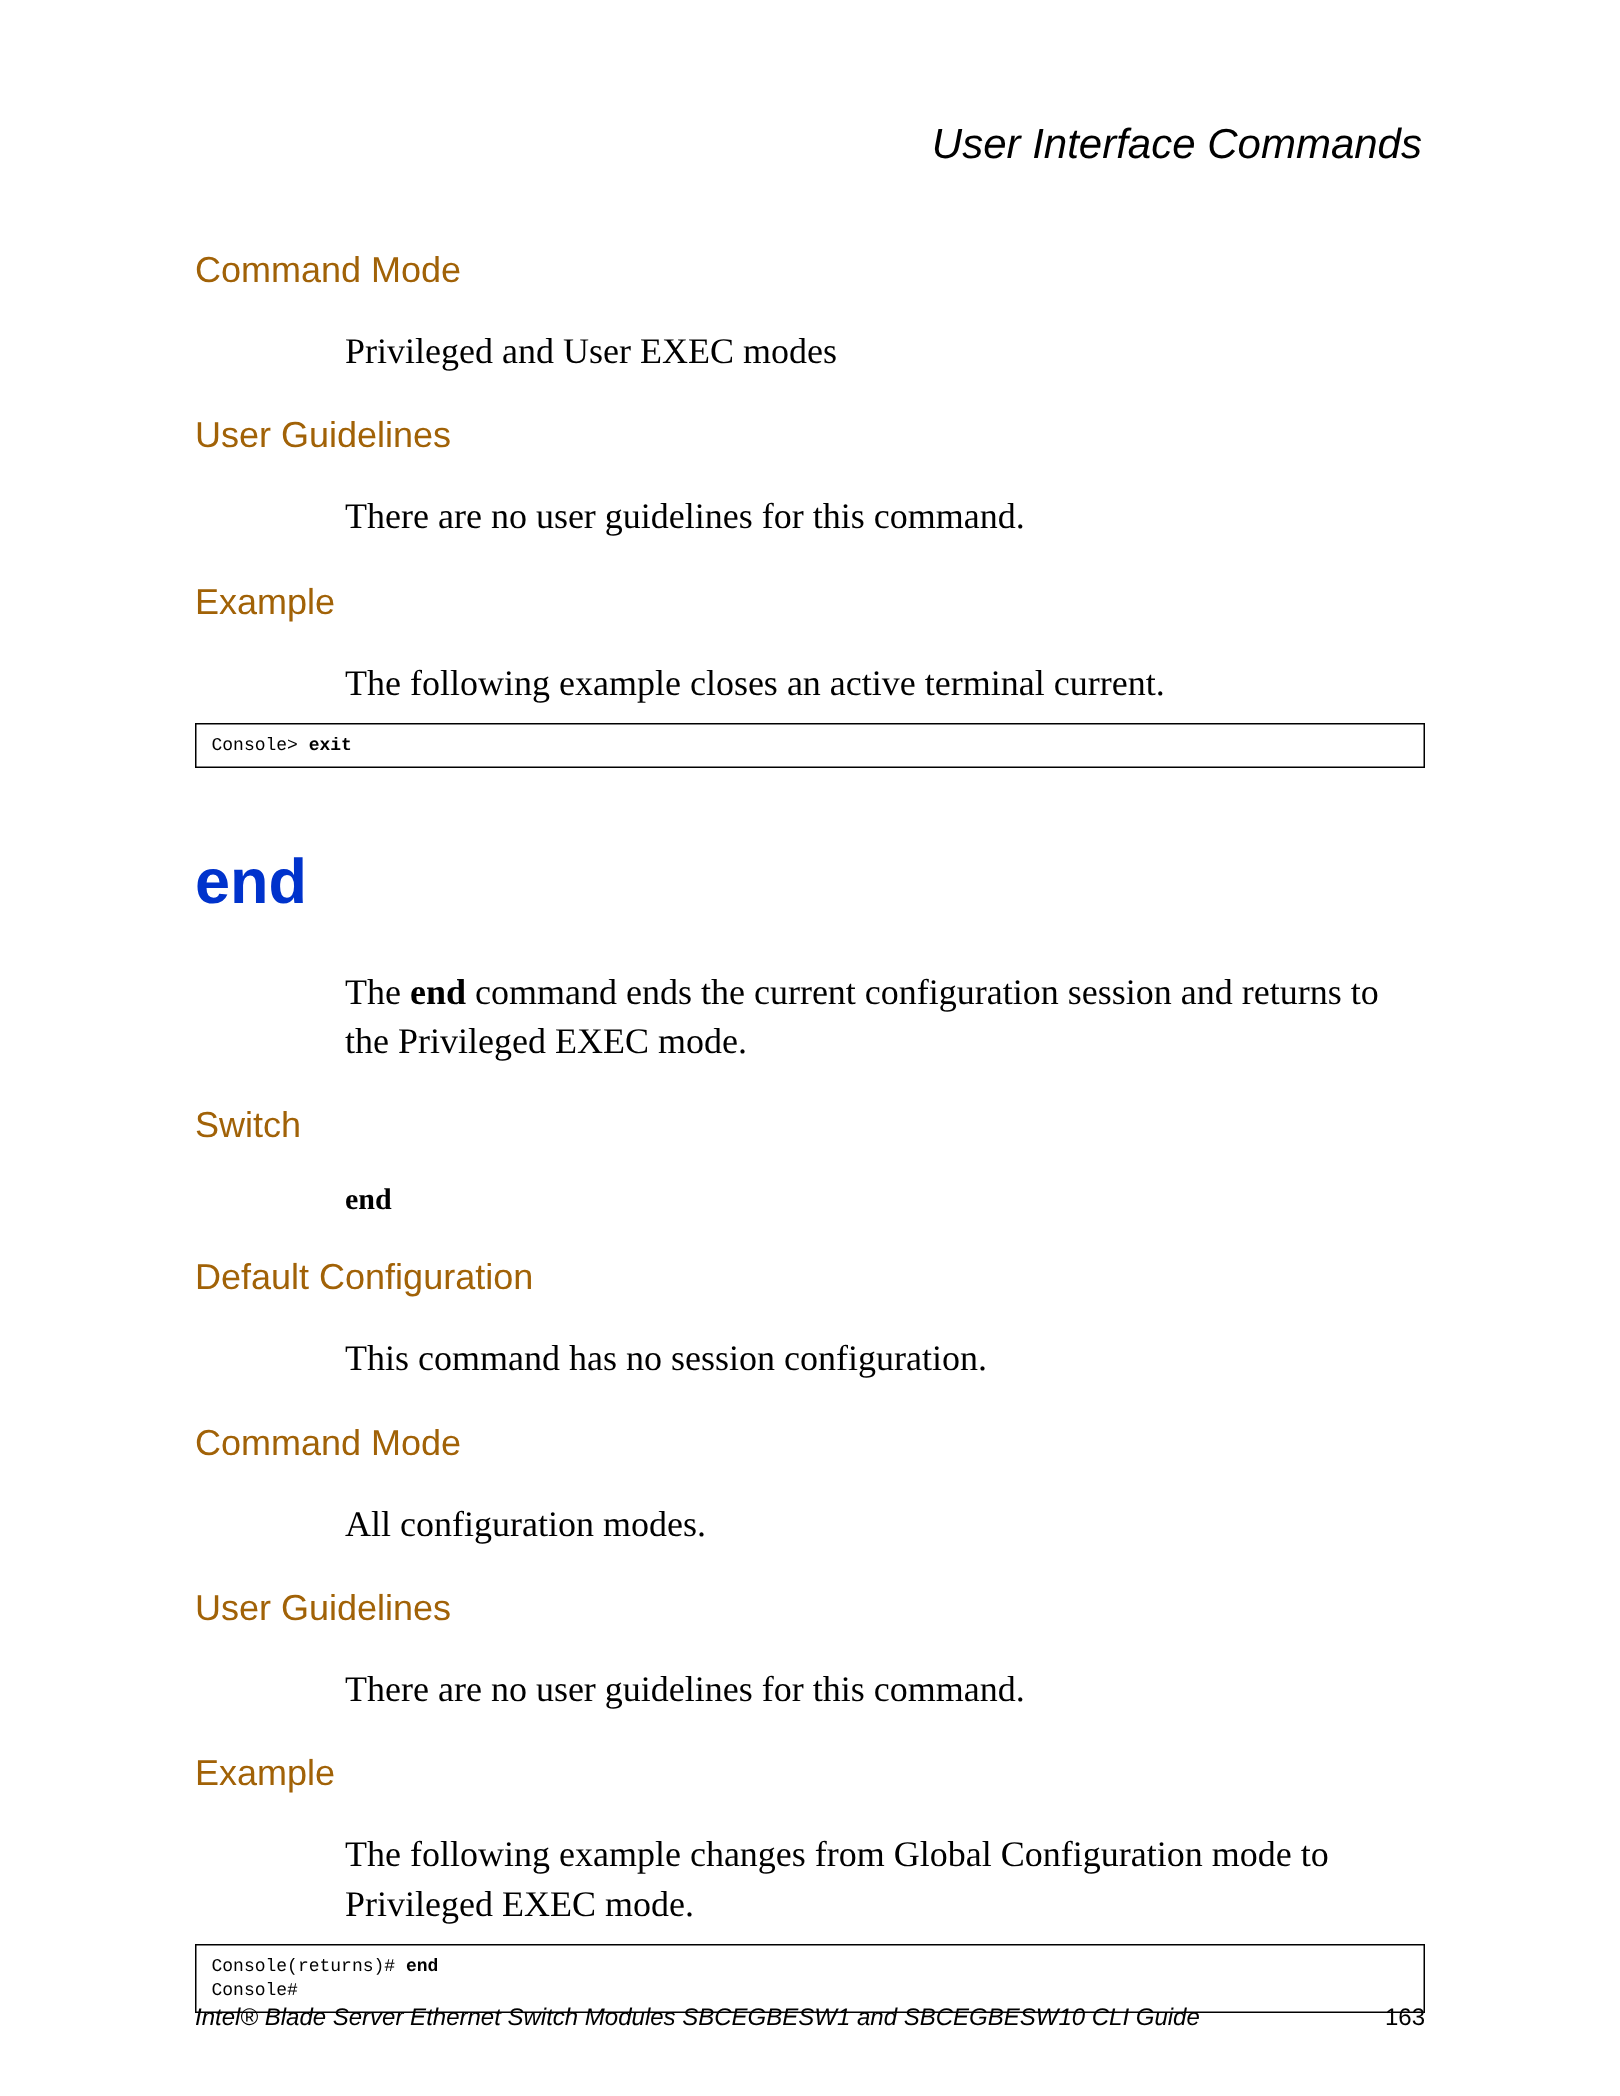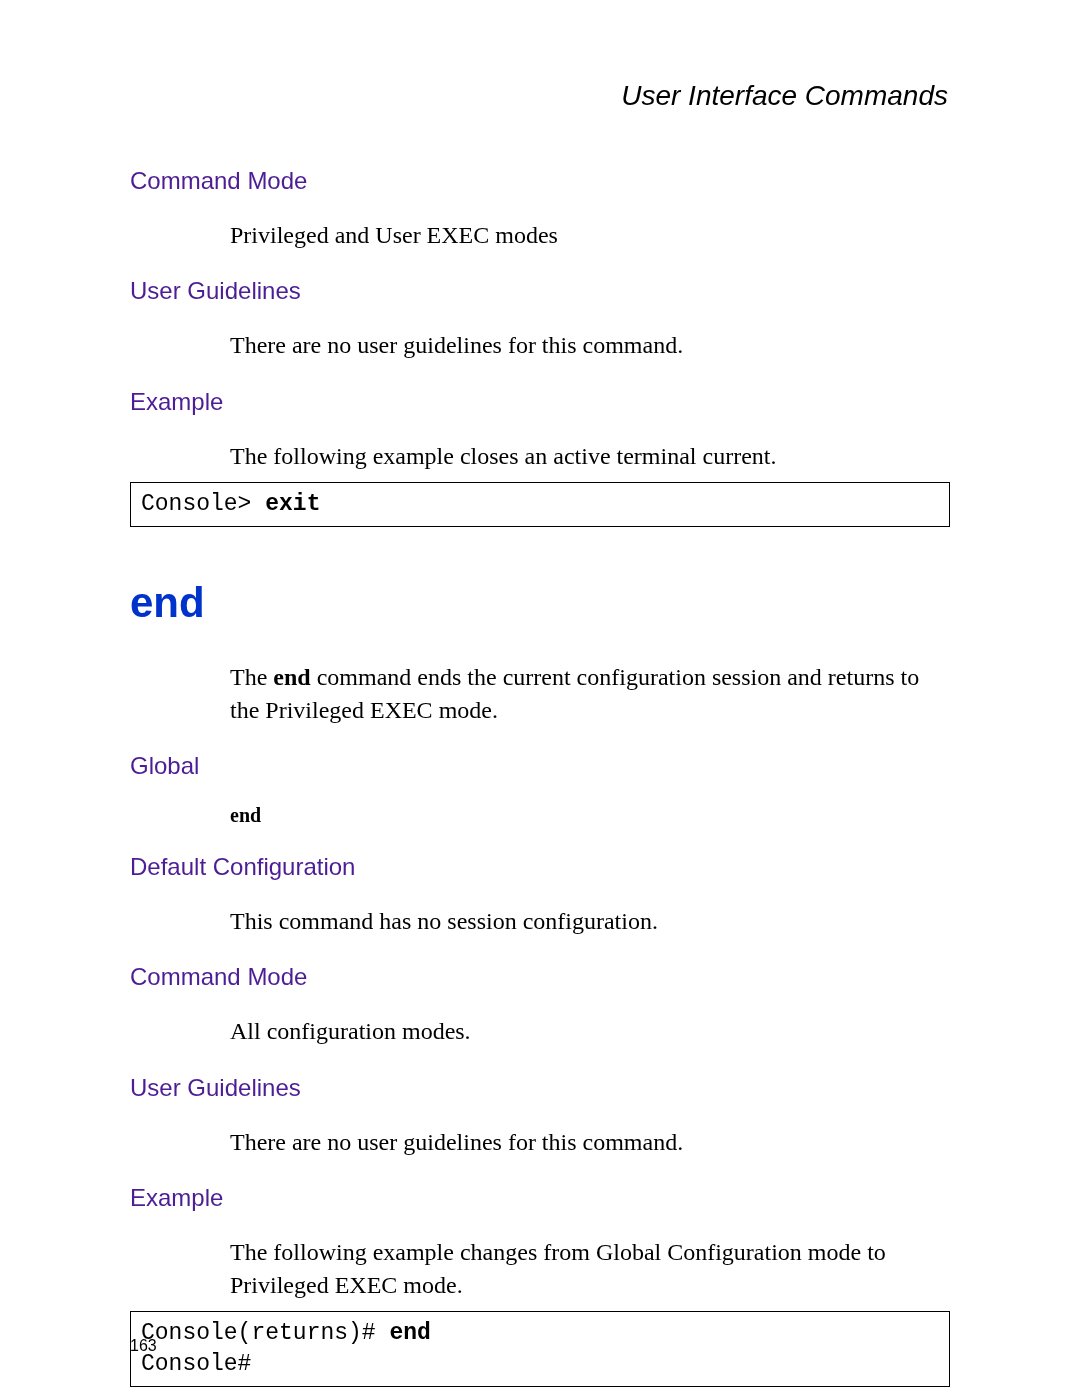--- a/index.html
+++ b/index.html
@@ -13,21 +13,21 @@
   .chapter-label {
     font-family: Arial, Helvetica, sans-serif;
     font-style: italic;
     font-size: 28px;
     text-align: right;
     margin-bottom: 55px;
     margin-right: 2px;
   }
   .h2 {
     font-family: Arial, Helvetica, sans-serif;
-    color: #4c1d95;
+    color: #a16207;
     font-size: 24px;
     font-weight: 400;
     margin-top: 26px;
     margin-bottom: 24px;
   }
   .h1 {
     font-family: Arial, Helvetica, sans-serif;
     color: #0033cc;
     font-size: 42px;
     font-weight: 700;
@@ -46,21 +46,21 @@
     font-weight: 700;
     margin-left: 100px;
     margin-bottom: 10px;
   }
   .code-block {
     border: 1px solid #000;
     padding: 6px 10px;
     margin-top: 10px;
     margin-bottom: 10px;
     font-family: "Courier New", Courier, monospace;
-    font-size: 23px;
+    font-size: 12px;
     white-space: pre;
     line-height: 1.35;
   }
   .code-block .b { font-weight: 700; }
   .footer {
     position: absolute;
     left: 0; right: 0;
     bottom: 42px;
     padding: 0 130px;
     display: flex;
@@ -86,33 +86,34 @@
 <p class="body-text">There are no user guidelines for this command.</p>
 
 <div class="h2">Example</div>
 <p class="body-text">The following example closes an active terminal current.</p>
 
 <div class="code-block"><span>Console&gt; </span><span class="b">exit</span></div>
 
 <div class="h1">end</div>
 <p class="body-text"><span>The </span><span class="bold">end</span><span> command ends the current configuration session and returns to the Privileged EXEC mode.</span></p>
 
-<div class="h2">Global</div>
+<div class="h2">Switch</div>
 <p class="syntax-text">end</p>
 
 <div class="h2">Default Configuration</div>
 <p class="body-text">This command has no session configuration.</p>
 
 <div class="h2">Command Mode</div>
 <p class="body-text">All configuration modes.</p>
 
 <div class="h2">User Guidelines</div>
 <p class="body-text">There are no user guidelines for this command.</p>
 
 <div class="h2">Example</div>
 <p class="body-text">The following example changes from Global Configuration mode to Privileged EXEC mode.</p>
 
 <div class="code-block"><span>Console(returns)# </span><span class="b">end</span>
 <span>Console#</span></div>
 
 <div class="footer">
+  <span>Intel® Blade Server Ethernet Switch Modules SBCEGBESW1 and SBCEGBESW10 CLI Guide</span>
   <span class="page">163</span>
 </div>
 
 </body></html>

